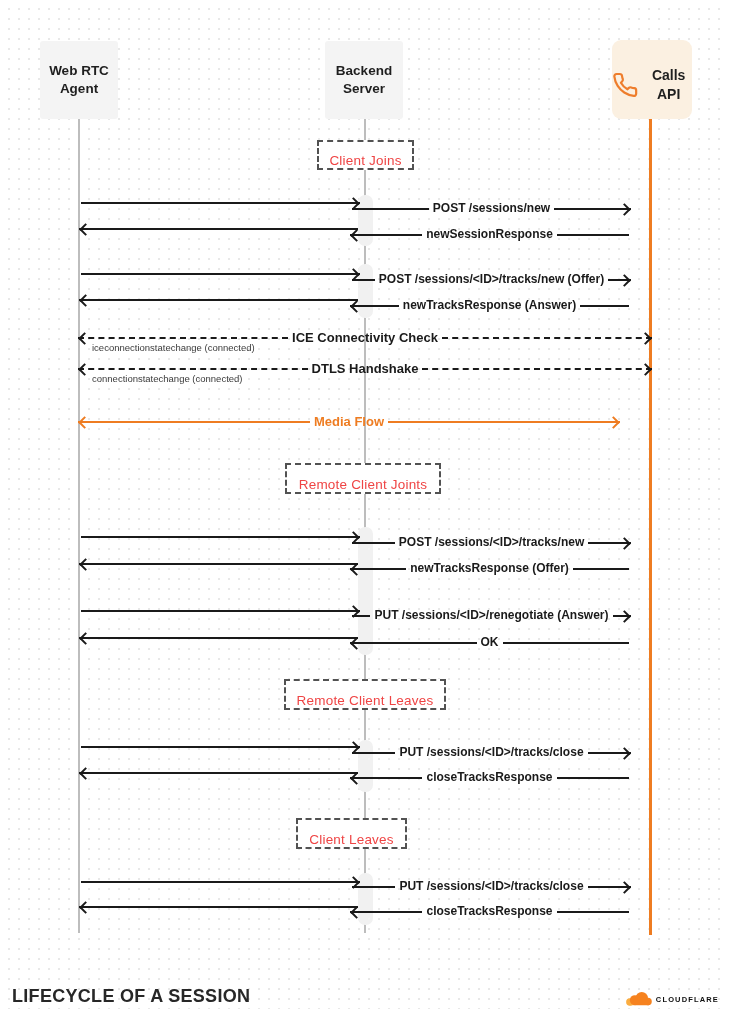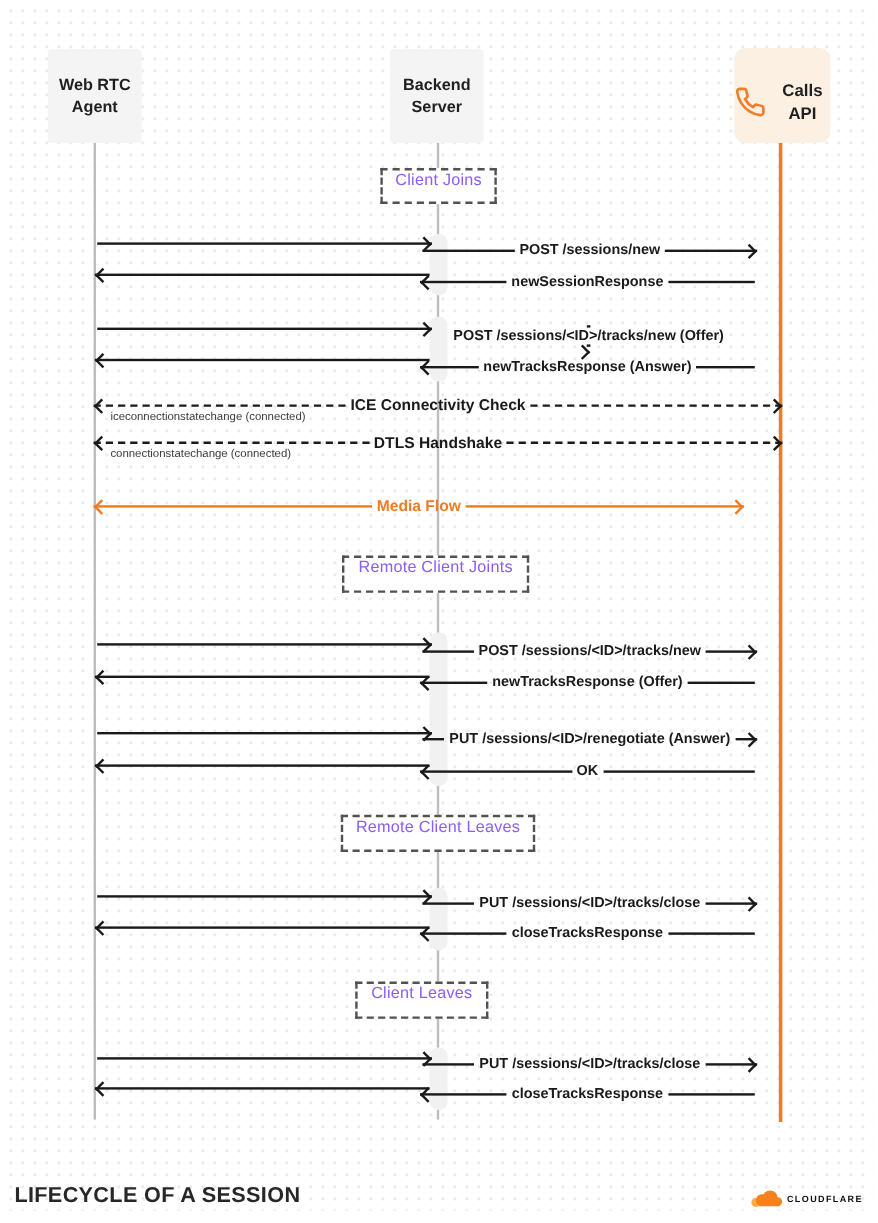--- a/index.html
+++ b/index.html
@@ -23,22 +23,22 @@
     flex-direction:row;justify-content:flex-start;box-sizing:border-box;
     padding-top:11px;gap:7px;
   }
   
   .lifeline{position:absolute;top:119px;height:814px;width:2px;background:#bdbdbd;z-index:1;}
   .lifeline.orange{background:#ee7c21;width:3px;height:816px;}
   .act{position:absolute;left:358px;width:15px;background:#f1f1f1;border-radius:7px;z-index:2;}
   
   .mile{
     position:absolute;background:#ffffff;border:2px dashed #525252;box-sizing:border-box;
-    display:flex;align-items:flex-start;justify-content:center;
-    color:#8b5cf6;font-size:13.5px;letter-spacing:.2px;z-index:5;white-space:nowrap;
+    display:flex;align-items:flex-end;justify-content:center;
+    color:#ef4444;font-size:13.5px;letter-spacing:.2px;z-index:5;white-space:nowrap;
   }
   
   .msg{position:absolute;height:18px;display:flex;align-items:center;color:#1a1a1a;z-index:6;}
   .msg .ln{flex:1 1 0;min-width:3px;height:0;border-top:2.7px solid currentColor;}
   .msg .dln{flex:1 1 0;min-width:3px;height:0;border-top:2.7px dashed currentColor;}
   .msg .lbl{
     font-weight:bold;font-size:12px;white-space:nowrap;padding:0 4px;
     transform:translateY(-1px);
   }
   .chev{flex:0 0 auto;width:9px;height:9px;box-sizing:border-box;}
@@ -156,21 +156,21 @@
     <span class="lbl">POST /sessions/new</span>
     <div class="ln"></div>
     <div class="chev r"></div>
   </div>
   <div class="msg rmsg" style="top:226px;text-align:center;">
     <div class="chev l"></div>
     <div class="ln"></div>
     <span class="lbl">newSessionResponse</span>
     <div class="ln"></div>
   </div>
-  <div class="msg rmsg" style="top:271px;flex-direction:column;">
+  <div class="msg rmsg" style="top:271px;">
     <div class="ln"></div>
     <span class="lbl">POST /sessions/&lt;ID&gt;/tracks/new (Offer)</span>
     <div class="ln"></div>
     <div class="chev r"></div>
   </div>
   <div class="msg rmsg" style="top:297px;">
     <div class="chev l"></div>
     <div class="ln"></div>
     <span class="lbl">newTracksResponse (Answer)</span>
     <div class="ln"></div>

